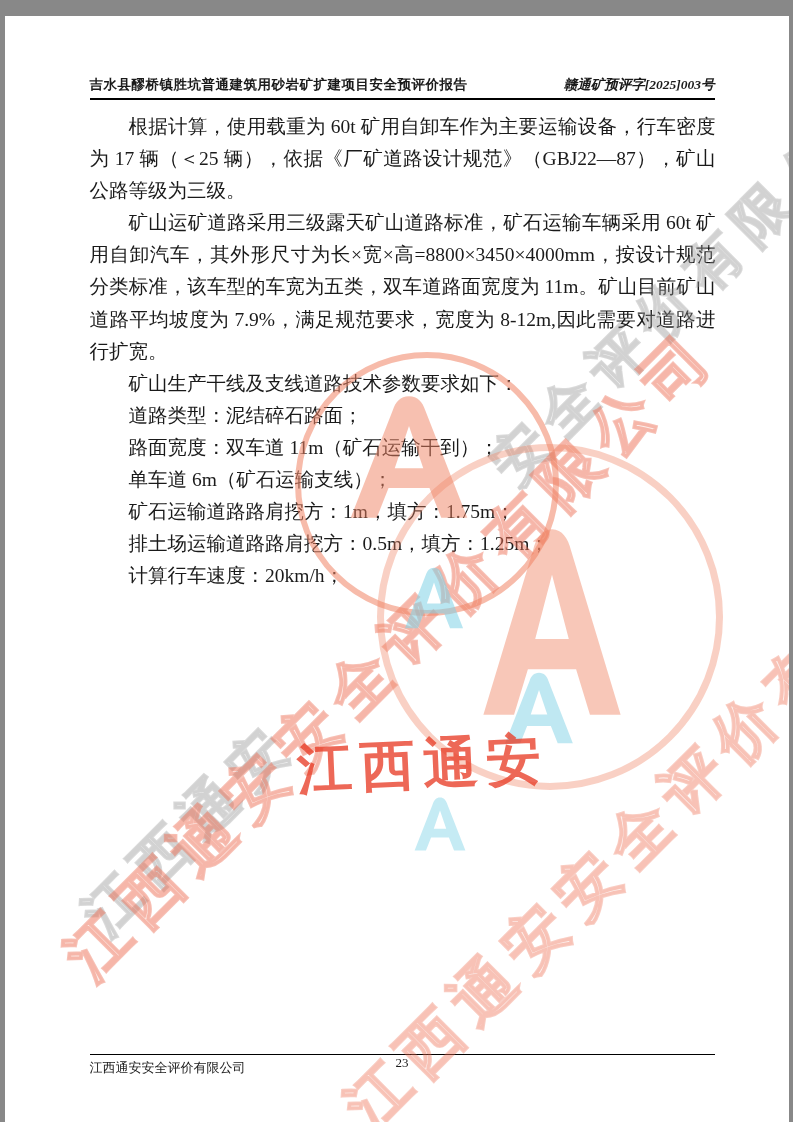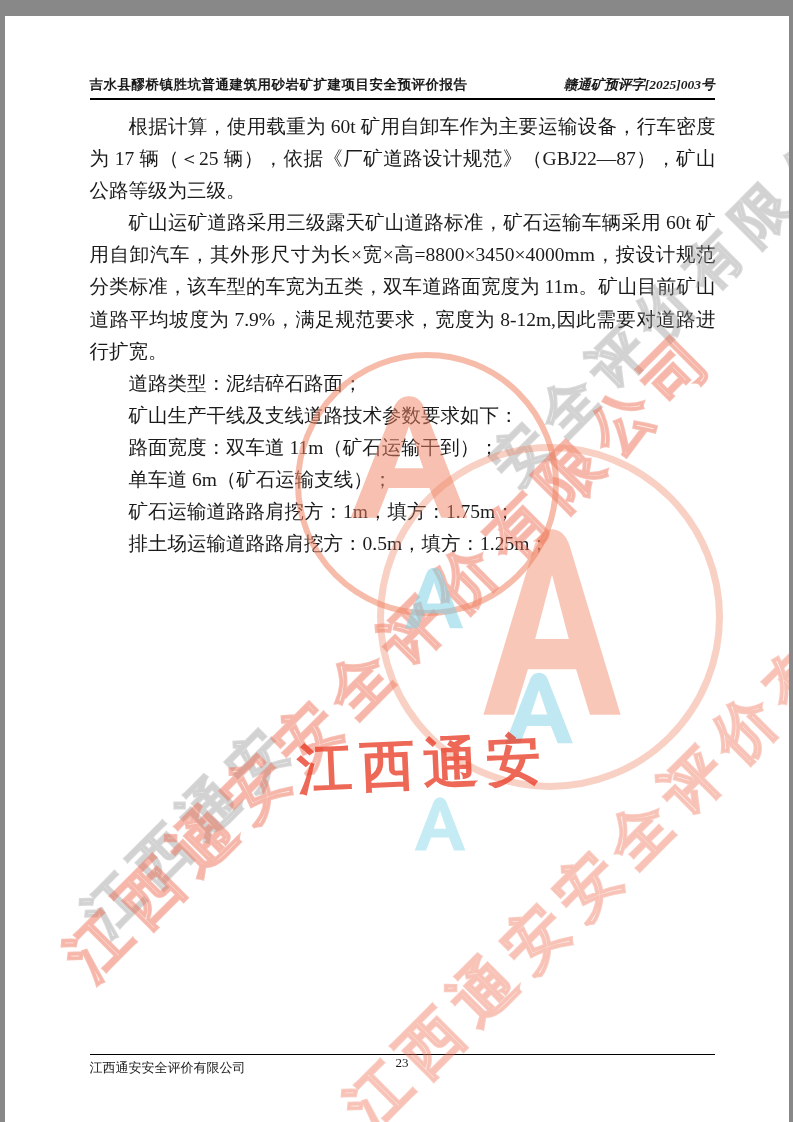--- a/index.html
+++ b/index.html
@@ -71,26 +71,27 @@
 <div class="page">
 
   <div class="header">
     <span class="h-left">吉水县醪桥镇胜坑普通建筑用砂岩矿扩建项目安全预评价报告</span>
     <span class="h-right">赣通矿预评字[2025]003号</span>
   </div>
 
   <div class="body-text">
     <p class="indent">根据计算，使用载重为 60t 矿用自卸车作为主要运输设备，行车密度为 17 辆（＜25 辆），依据《厂矿道路设计规范》（GBJ22—87），矿山公路等级为三级。</p>
     <p class="indent">矿山运矿道路采用三级露天矿山道路标准，矿石运输车辆采用 60t 矿用自卸汽车，其外形尺寸为长×宽×高=8800×3450×4000mm，按设计规范分类标准，该车型的车宽为五类，双车道路面宽度为 11m。矿山目前矿山道路平均坡度为 7.9%，满足规范要求，宽度为 8-12m,因此需要对道路进行扩宽。</p>
+    <p class="indent">矿山生产干线及支线道路技术参数要求如下：</p>
     <p class="indent">道路类型：泥结碎石路面；</p>
-    <p class="indent">矿山生产干线及支线道路技术参数要求如下：</p>
     <p class="indent">路面宽度：双车道 11m（矿石运输干到）；</p>
     <p class="indent">单车道 6m（矿石运输支线）；</p>
     <p class="indent">矿石运输道路路肩挖方：1m，填方：1.75m；</p>
     <p class="indent">排土场运输道路路肩挖方：0.5m，填方：1.25m；</p>
+    <p class="indent">计算行车速度：20km/h；</p>
   </div>
 
   <div class="wm">
     <svg width="0" height="0" style="position:absolute">
       <defs>
         <path id="aLogoPath" fill-rule="evenodd" d="M50 6 C57 6 61 11 63 17 L97 104 L76 104 L66.5 80 L33.5 80 L24 104 L3 104 L37 17 C39 11 43 6 50 6 Z
              M50 30 L61.5 64 L38.5 64 Z"></path>
       </defs>
     </svg>
 

